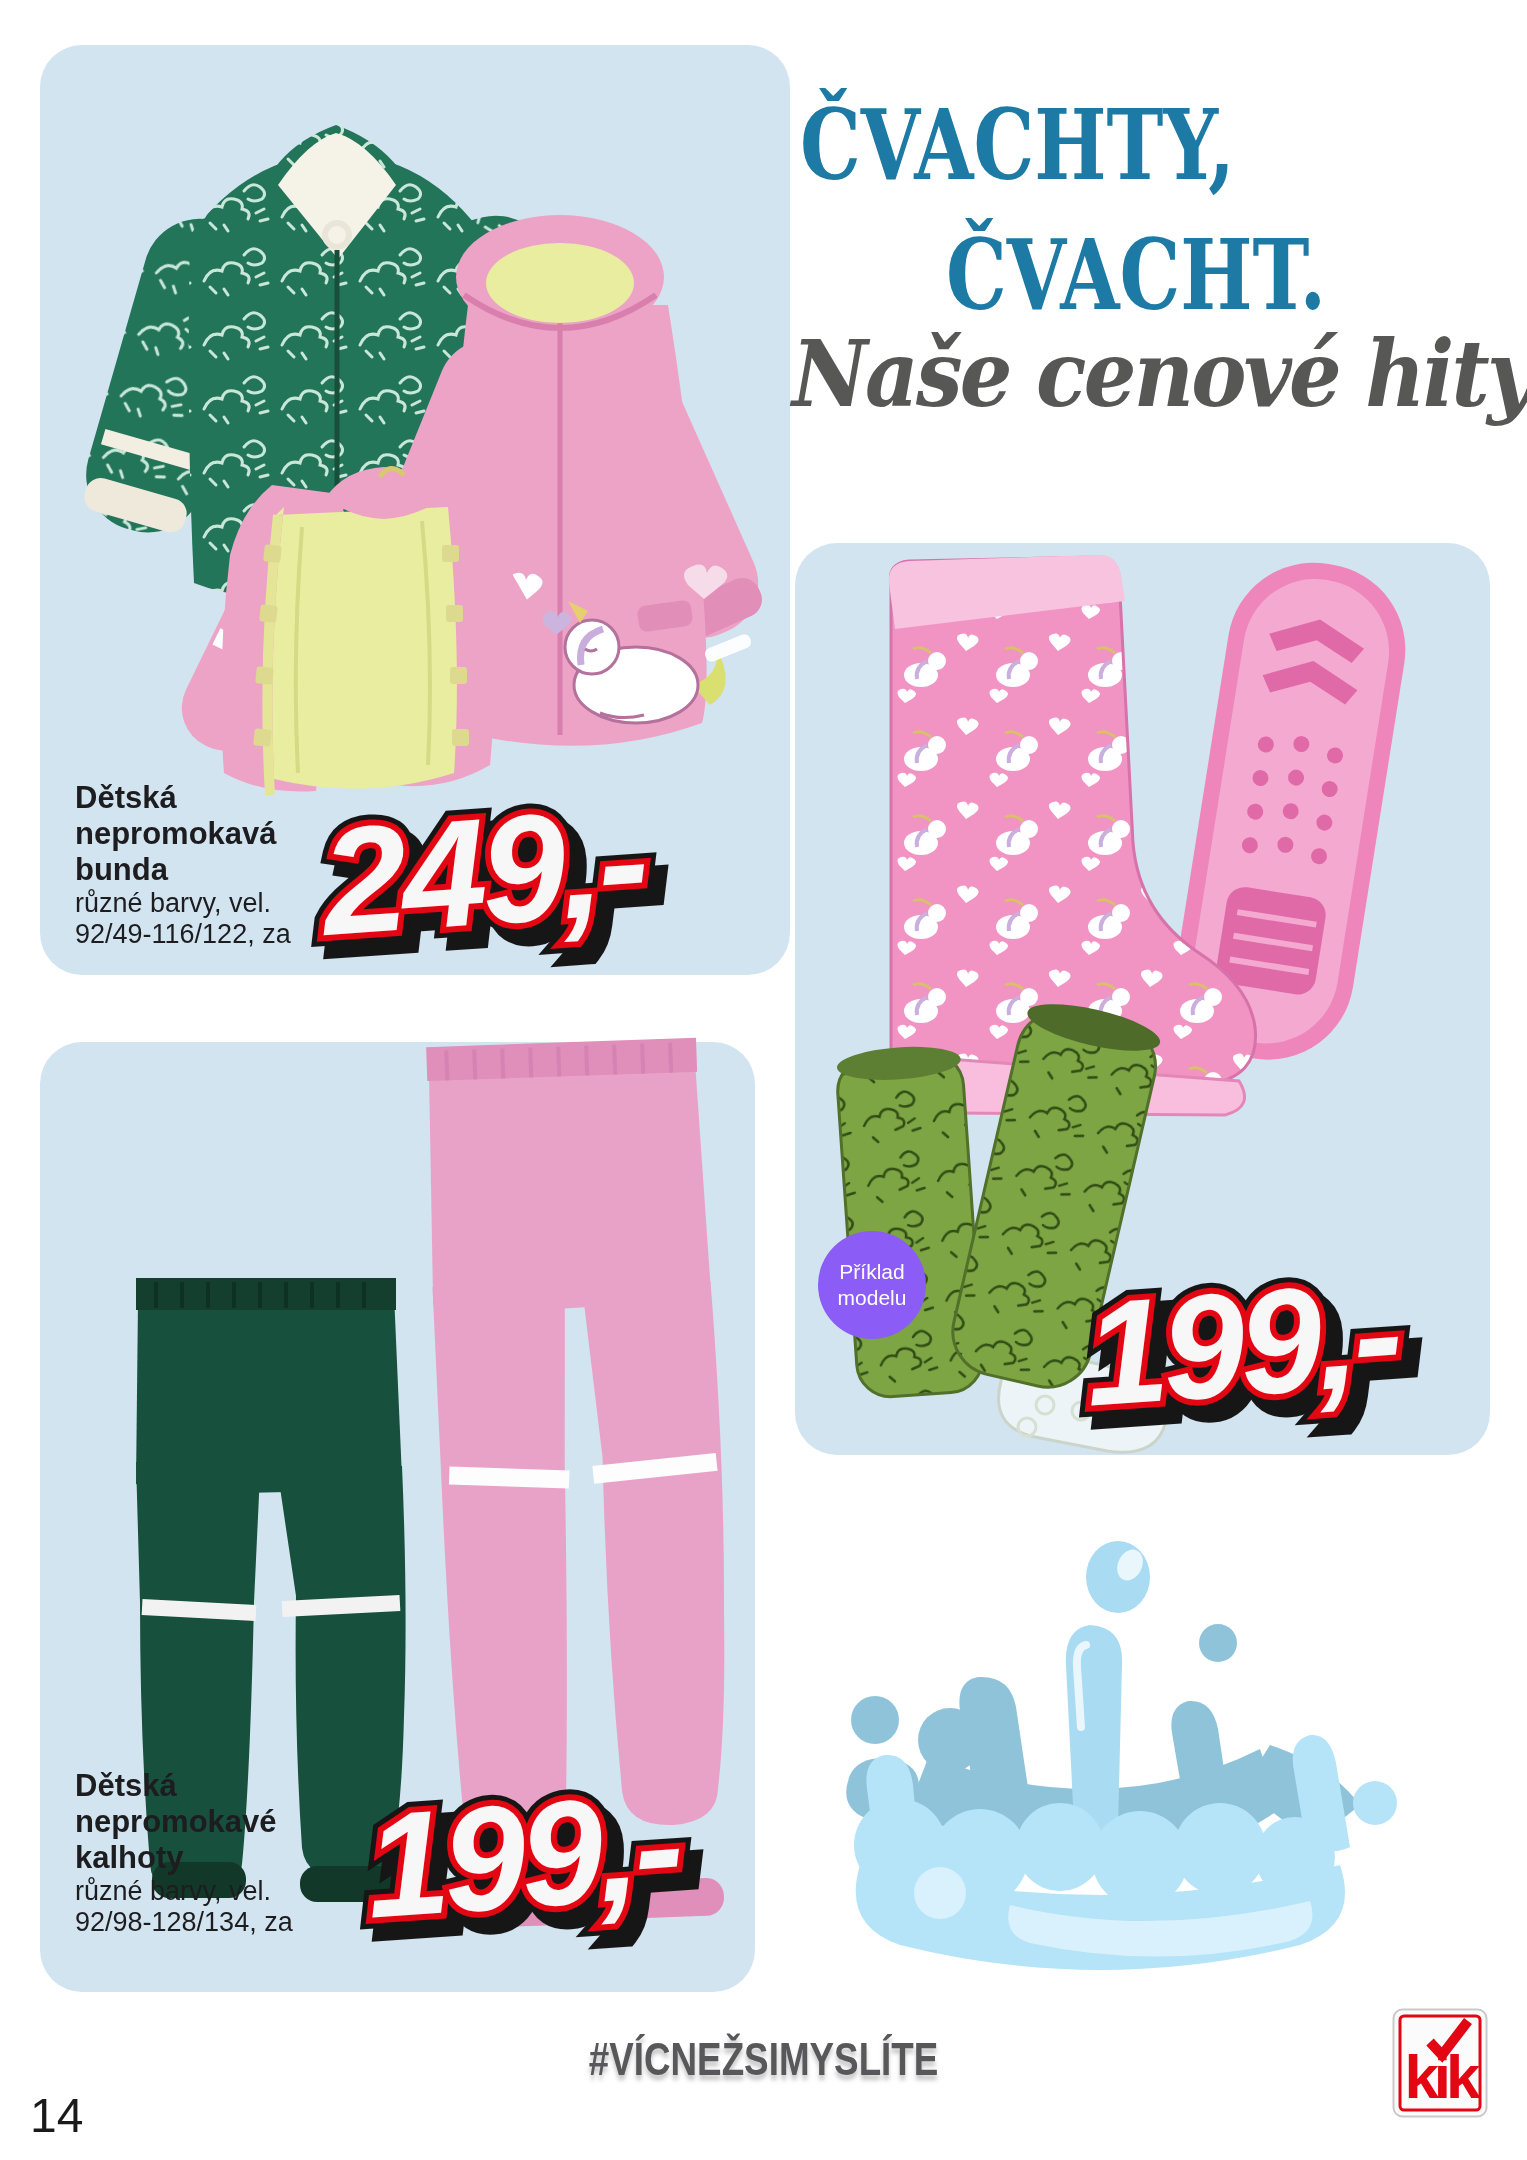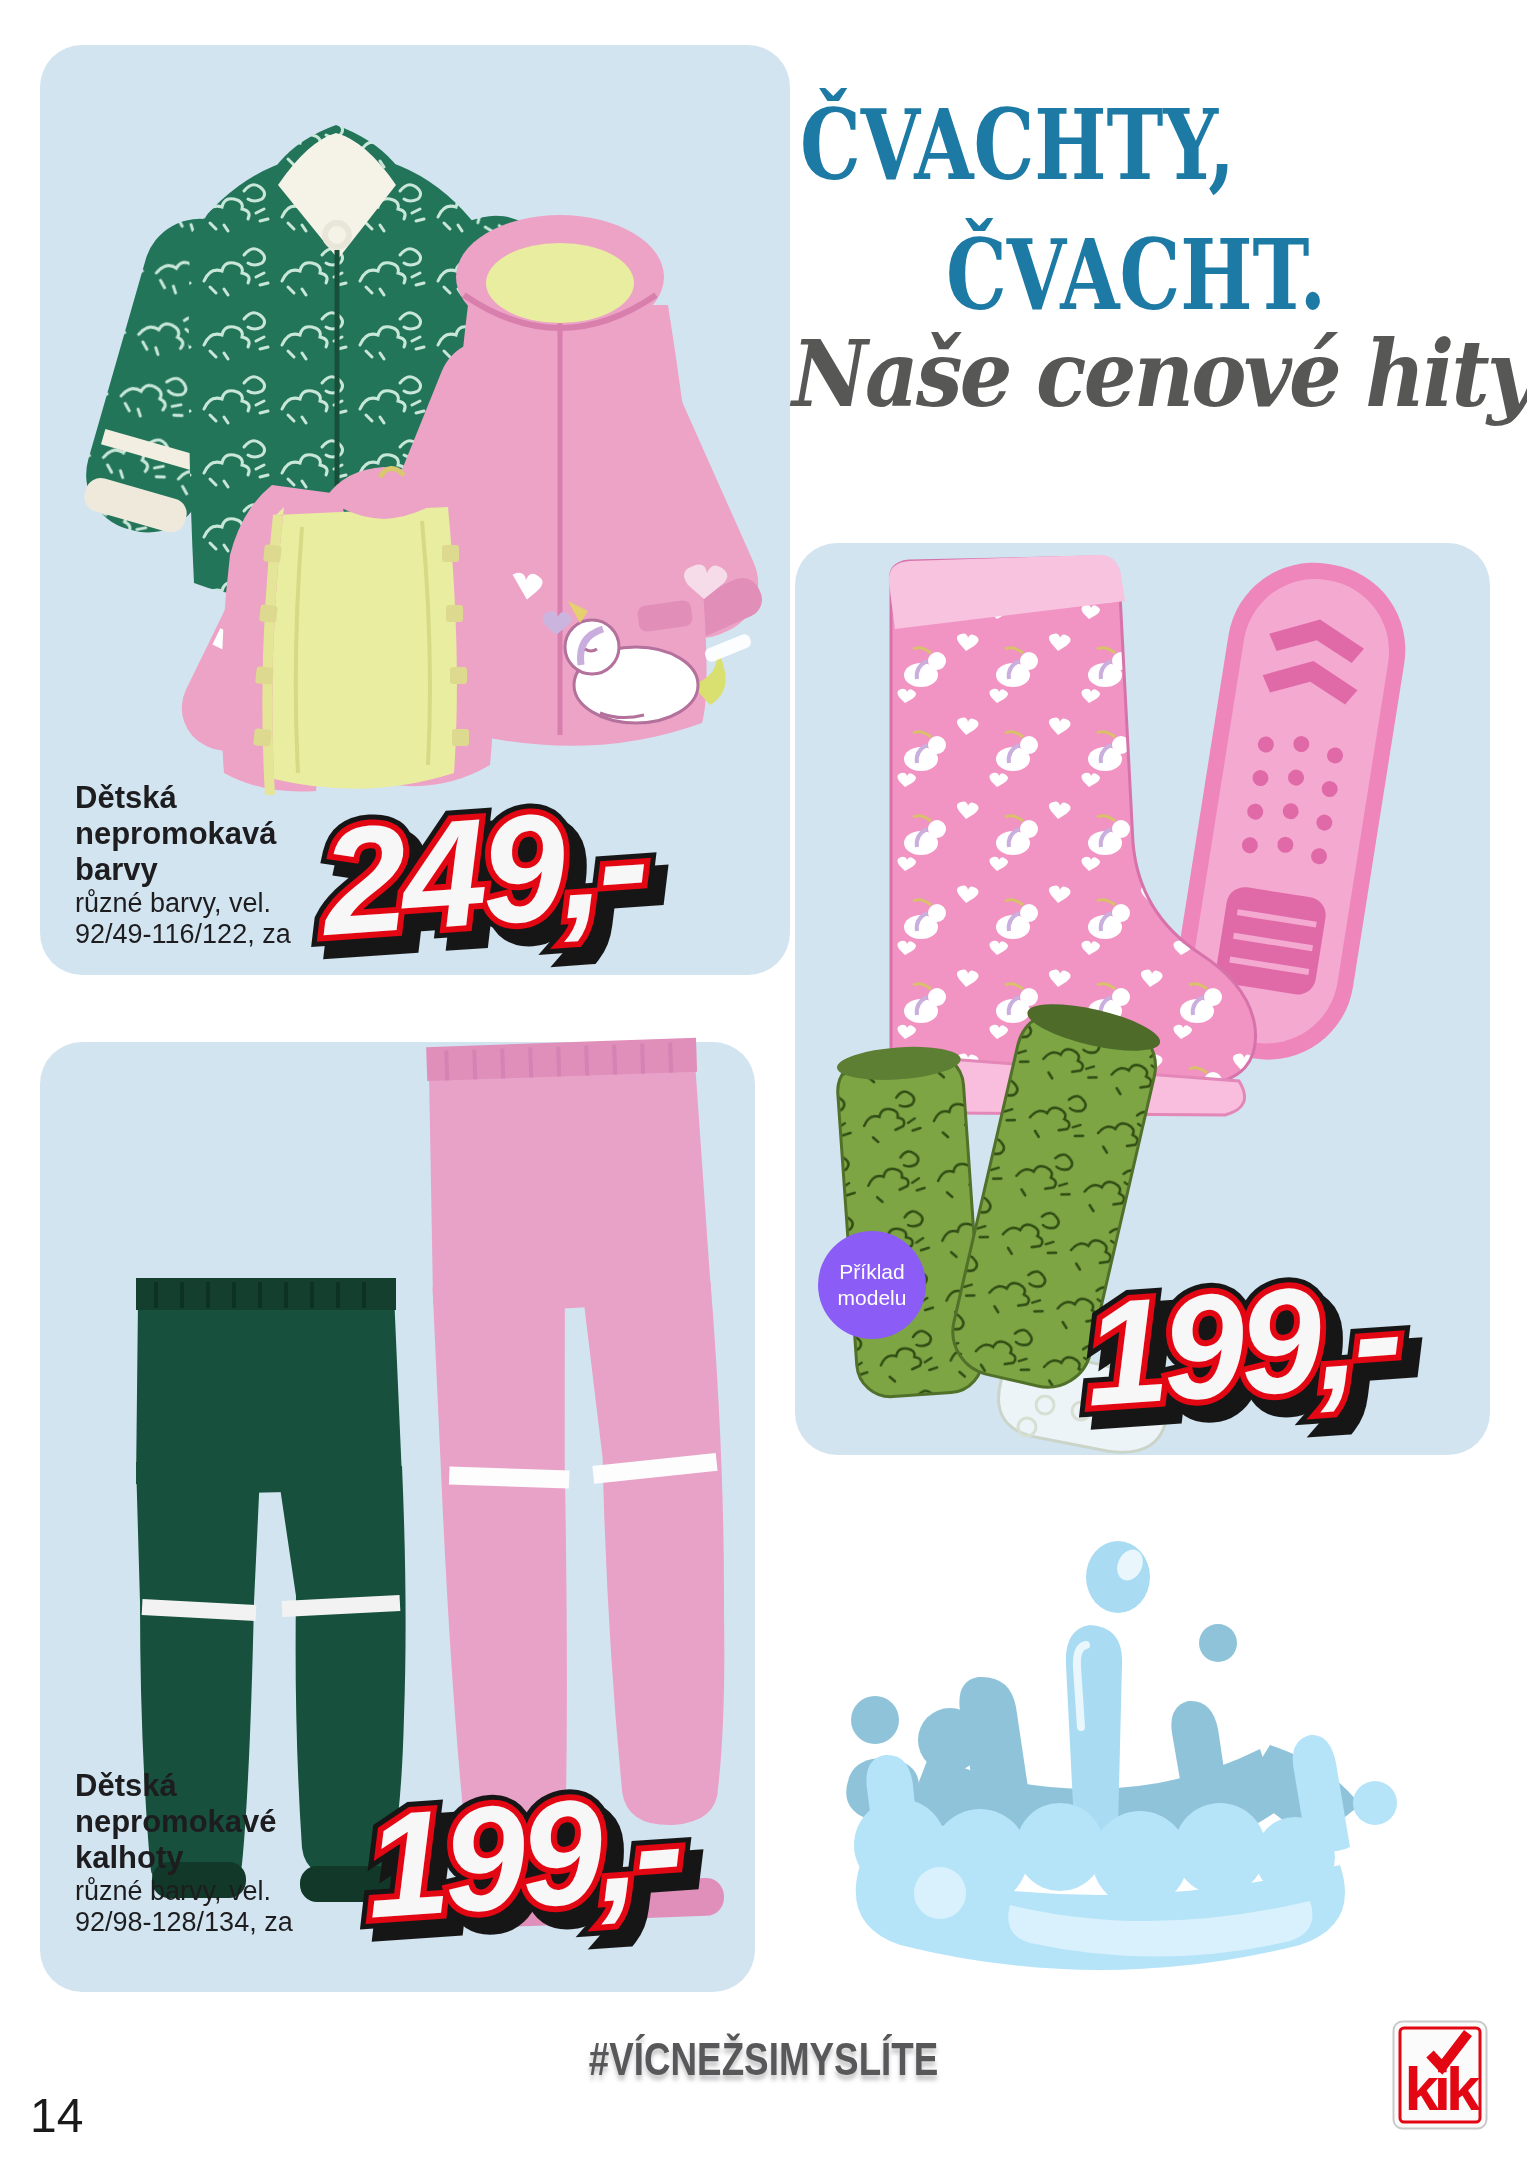--- a/index.html
+++ b/index.html
@@ -33,21 +33,21 @@
 
   
   .badge{position:absolute;width:108px;height:108px;border-radius:50%;background:#8b5cf6;
          color:#ffffff;text-align:center;font-size:21px;line-height:26px;font-weight:400;
          display:flex;flex-direction:column;justify-content:center;}
 
   .hashtag{position:absolute;left:0;top:2032px;width:100%;text-align:center;}
   .hashtag span{display:inline-block;transform:scaleX(.8);font-weight:700;font-size:46px;
         color:#58585a;letter-spacing:0;text-shadow:0 5px 5px rgba(88,88,90,.35);}
   .pagenum{position:absolute;left:30px;top:2088px;font-size:48px;color:#1a1a1a;}
-  .logo{position:absolute;left:1392px;top:2008px;width:96px;height:98px;margin-top:12px;}
+  .logo{position:absolute;left:1392px;top:2008px;width:96px;height:98px;}
 </style>
 </head>
 <body>
 
 <div class="page">
 
   <div class="panel" style="left:40px;top:45px;width:750px;height:930px">
     <svg width="750" height="930" viewBox="0 0 750 930">
       <defs>
         <pattern id="dinoJ" width="78" height="64" patternUnits="userSpaceOnUse">
@@ -142,21 +142,21 @@
     </svg>
   </div>
 
   <span class="hl" style="left:800px;top:96px">ČVACHTY,</span>
   <span class="hl" style="left:946px;top:226px">ČVACHT.</span>
   <span class="tagline" style="left:792px;top:328px">Naše cenové hity</span>
 
   <div class="ptext" style="left:75px;top:780px;width:260px">
     <div class="ptitle">Dětská</div>
     <div class="ptitle">nepromokavá</div>
-    <div class="ptitle">barvy</div>
+    <div class="ptitle">bunda</div>
     <div class="pdetail">různé barvy, vel.</div>
     <div class="pdetail">92/49-116/122, za</div>
   </div>
 
   <div class="price" style="left:322px;top:795px;font-size:152px;transform:rotate(-4deg)">
     <span class="lay ex">249,-</span>
     <span class="lay blk">249,-</span>
     <span class="lay red">249,-</span>
     <span class="fill">249,-</span>
   </div>

